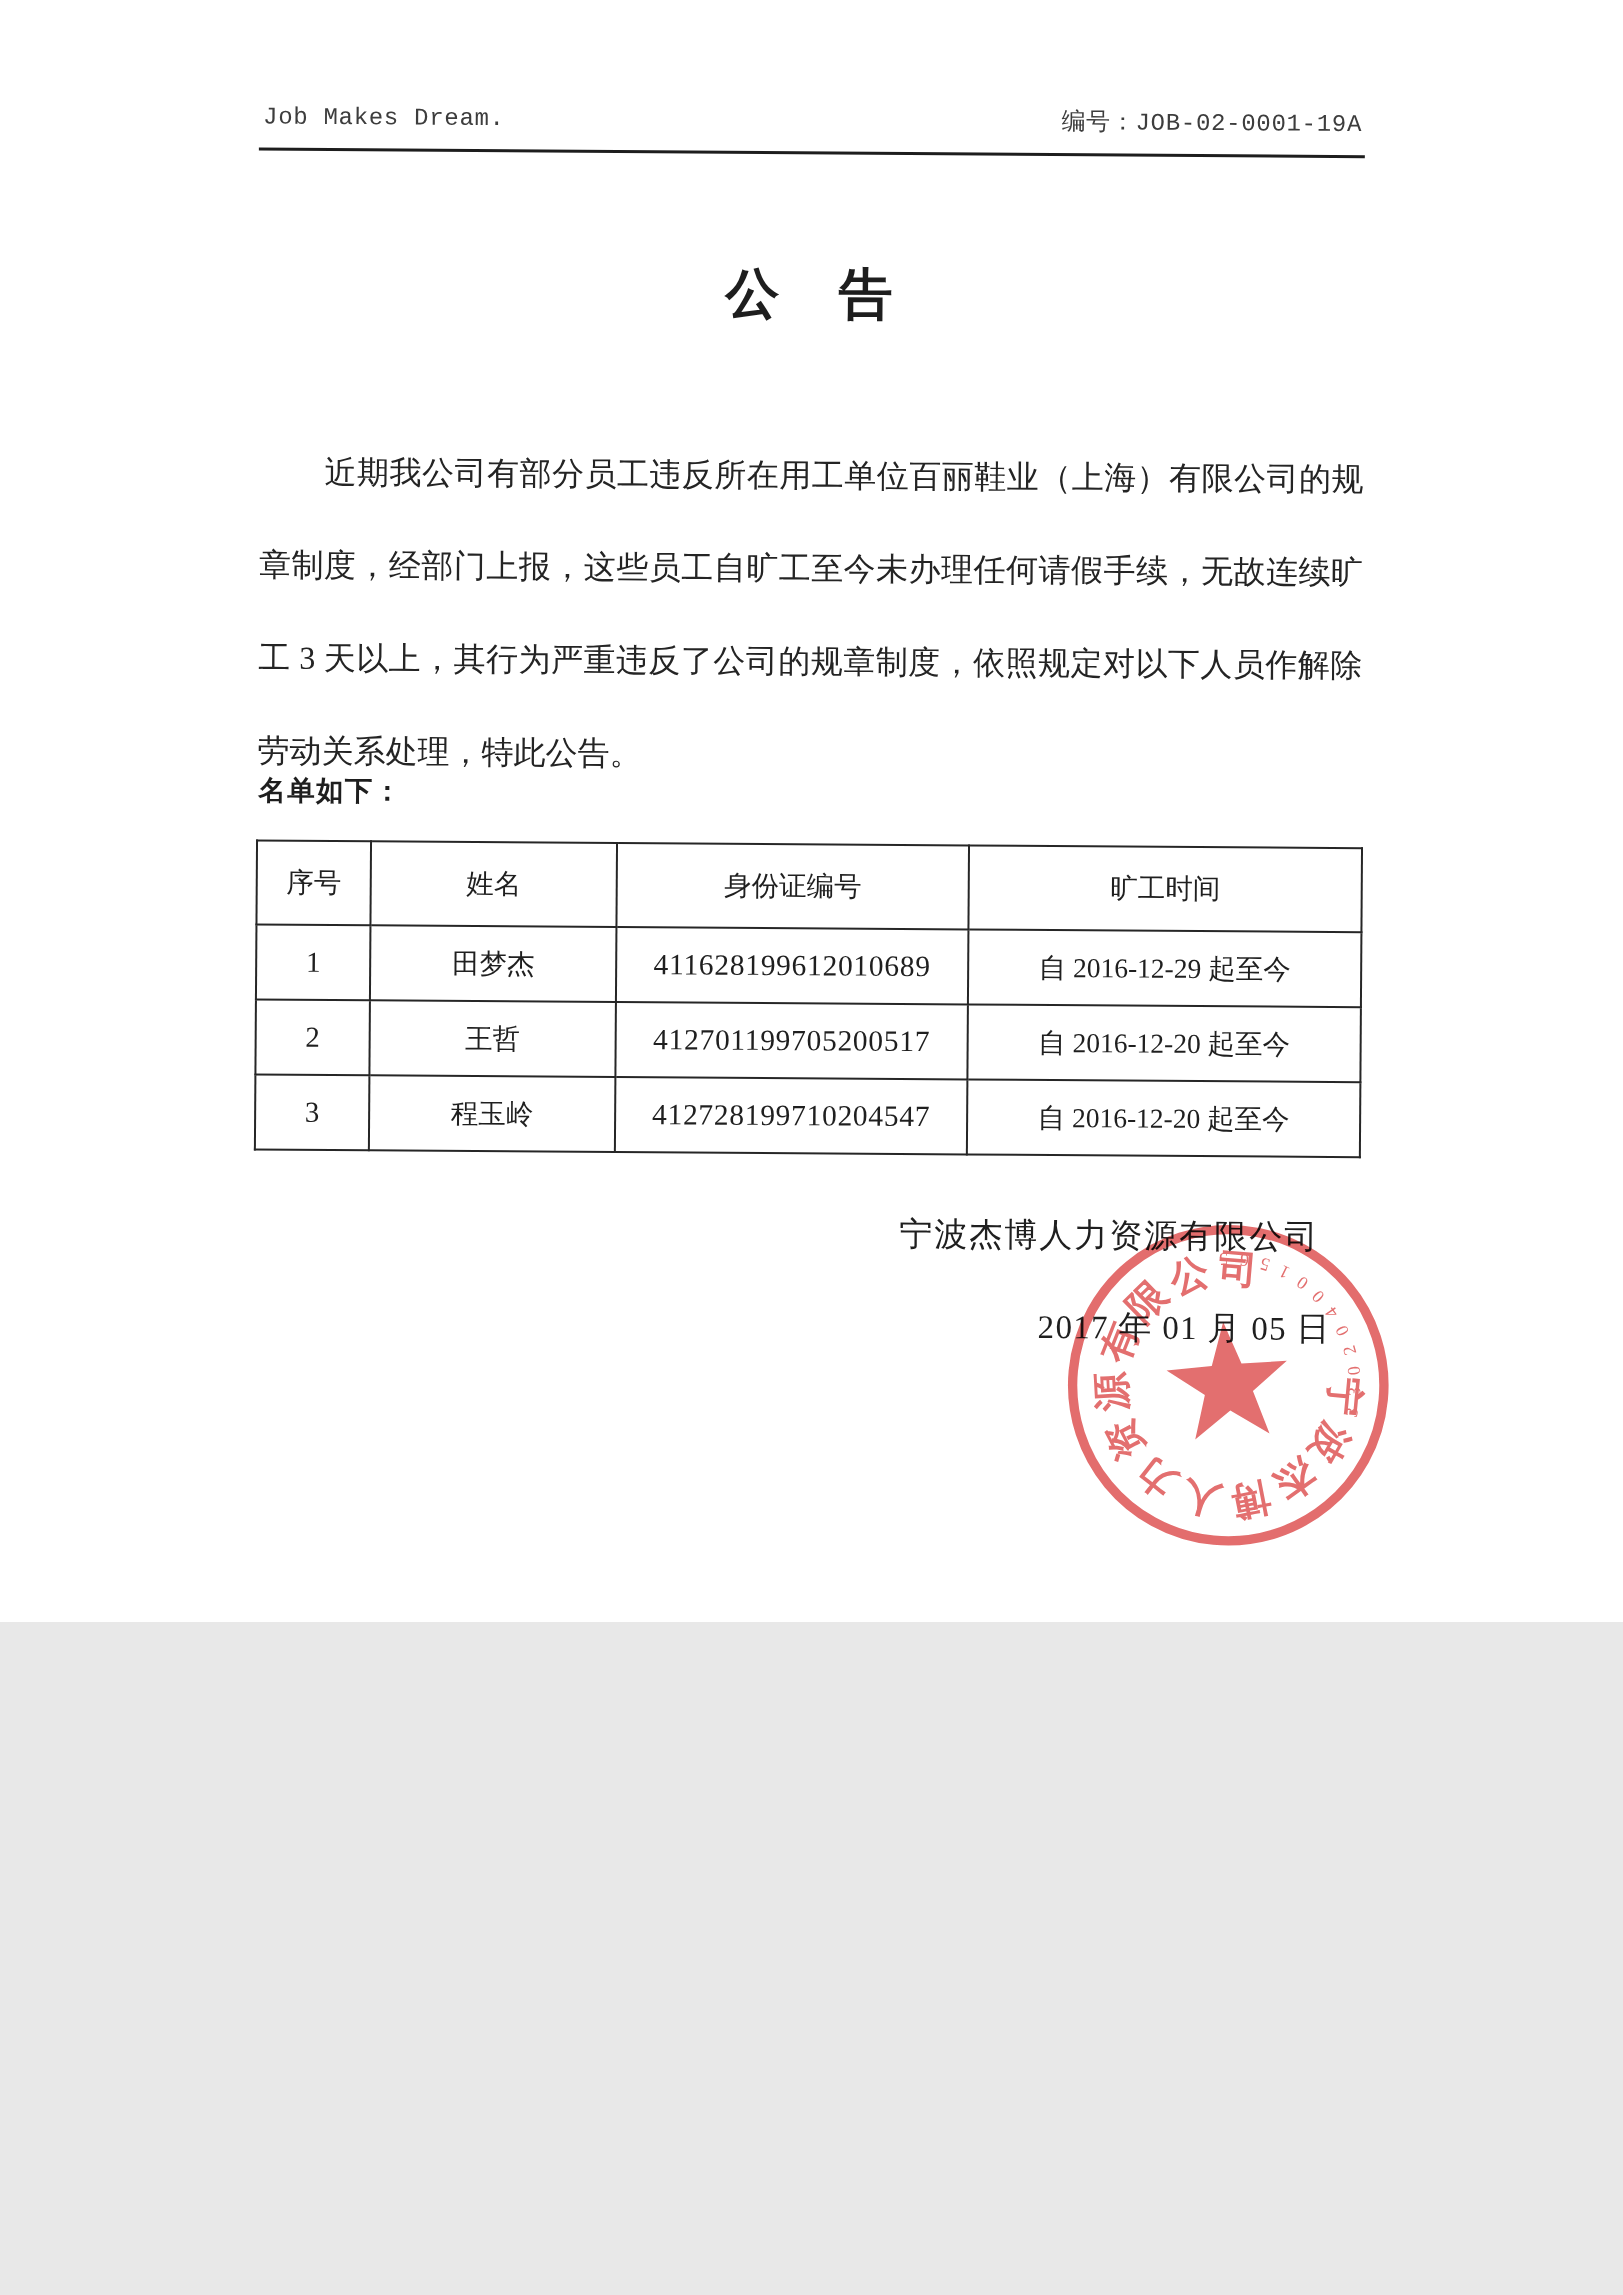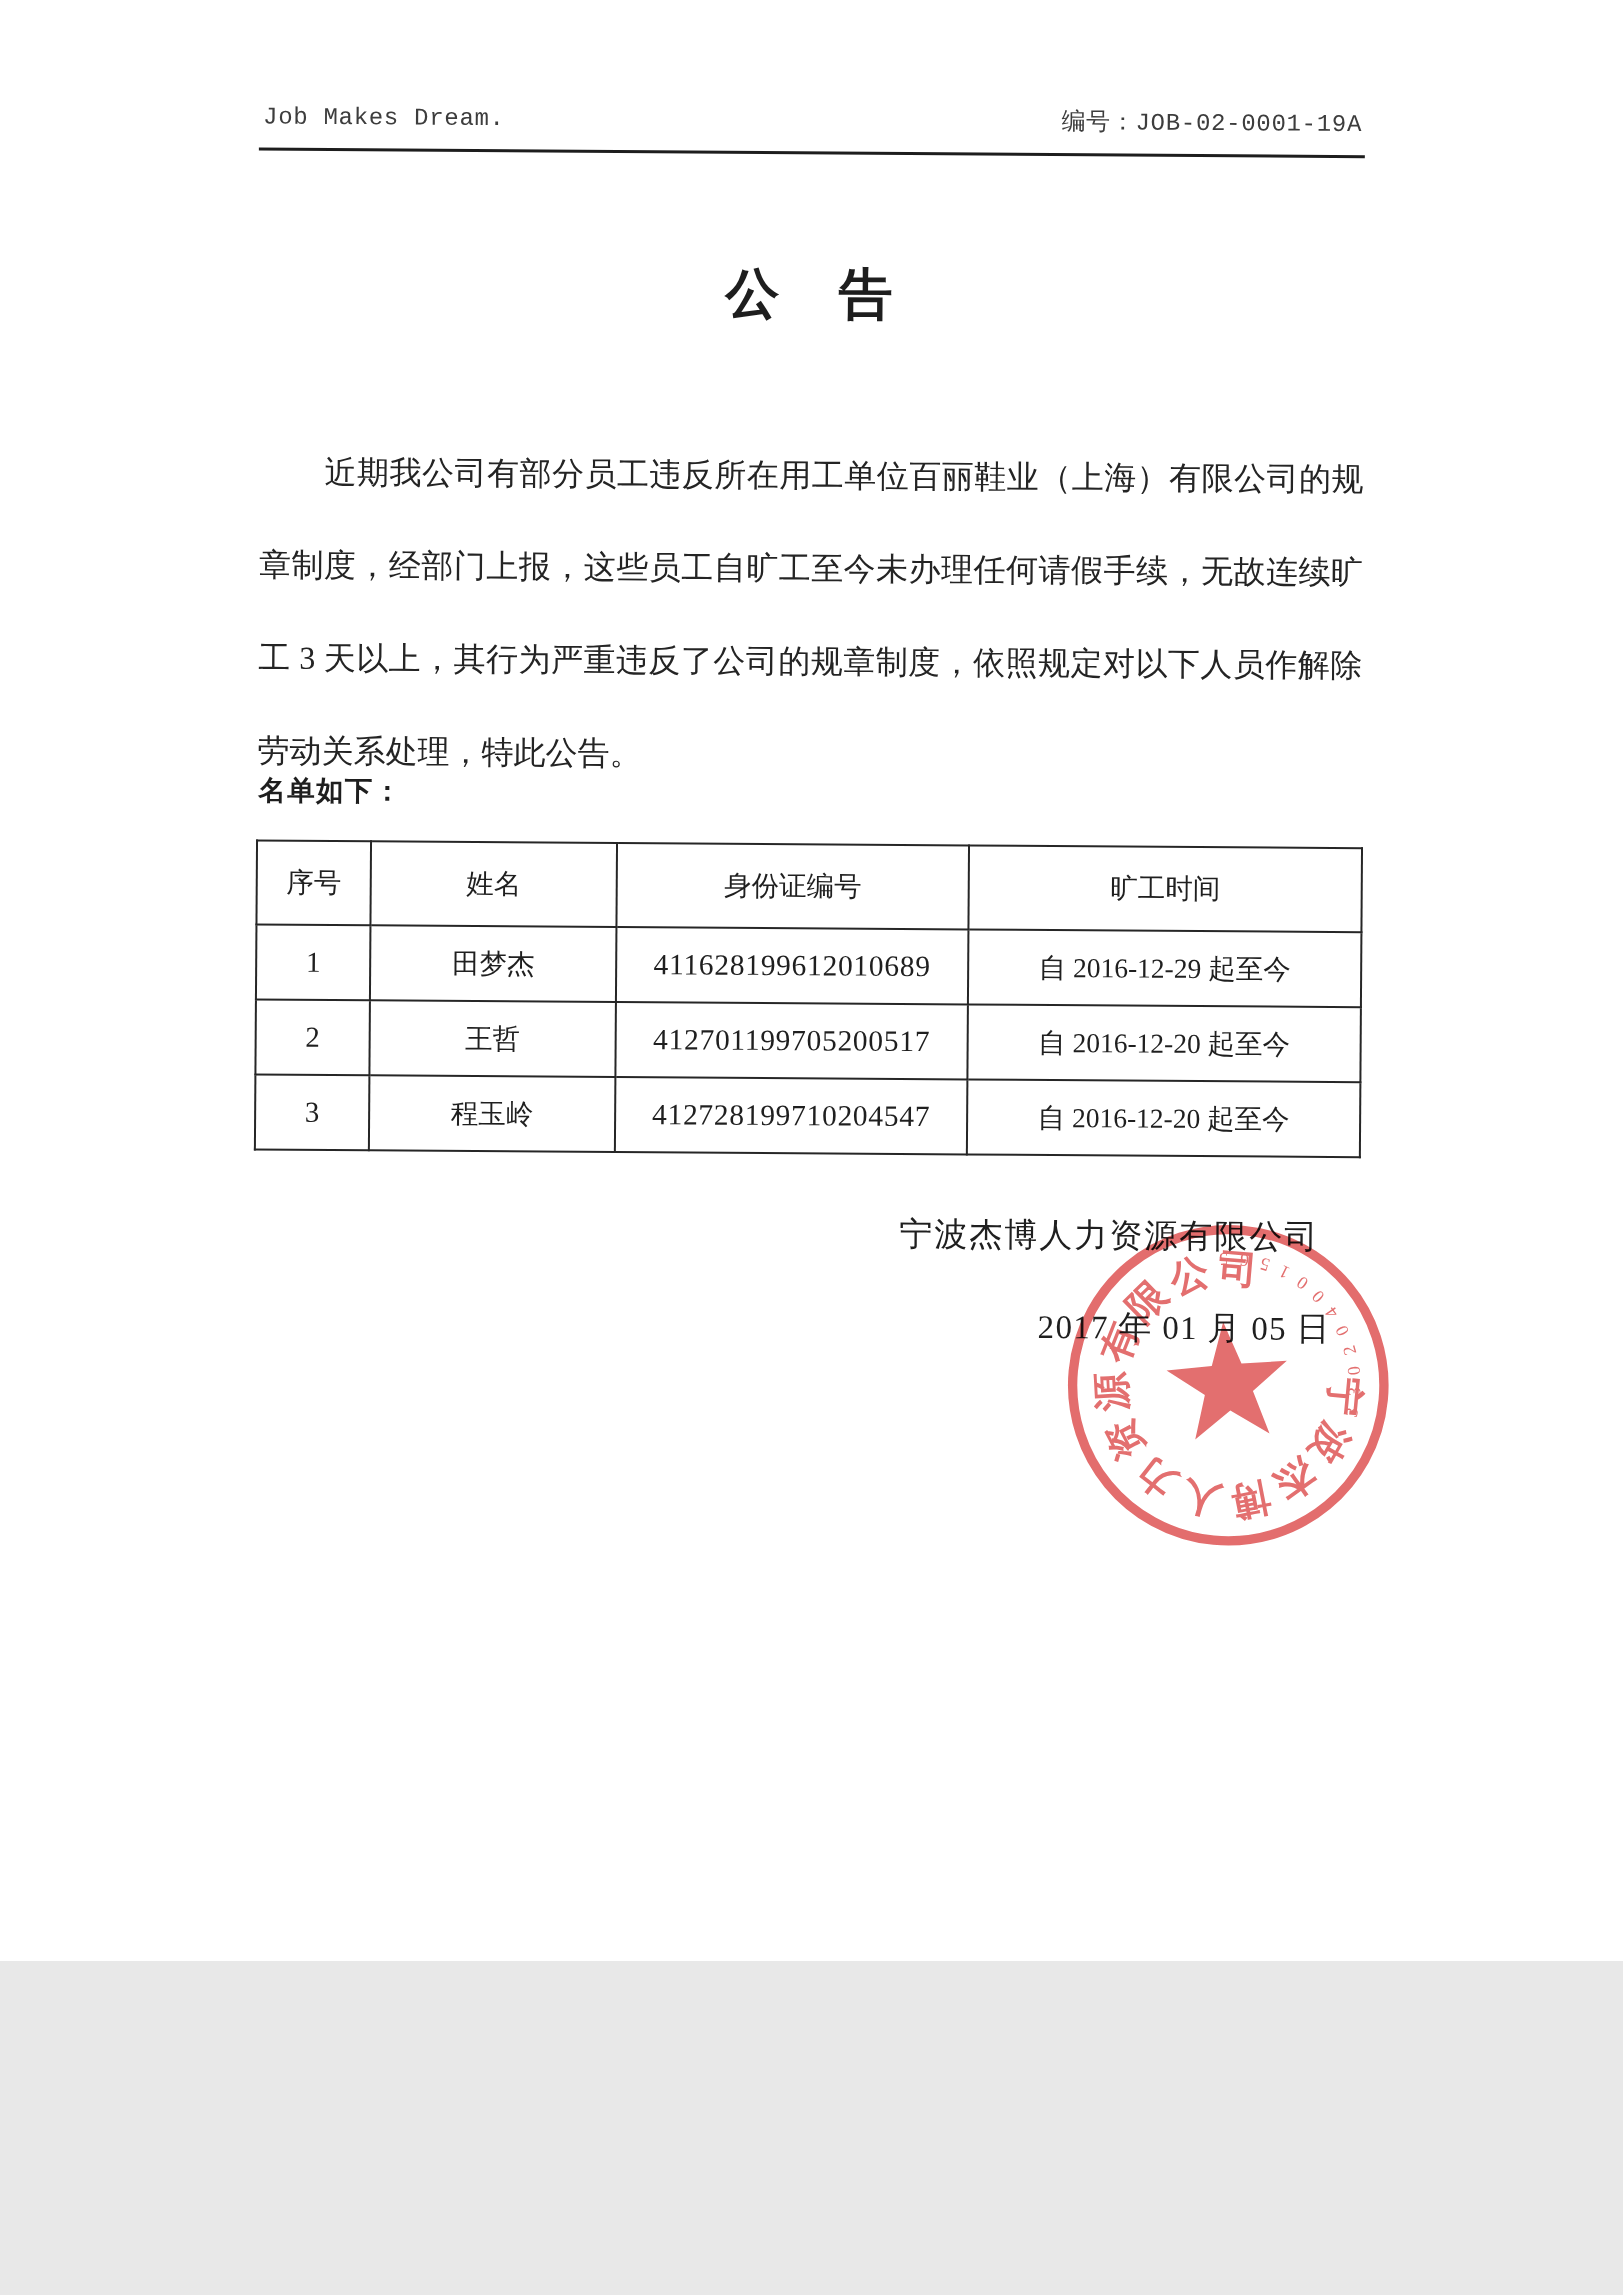--- a/index.html
+++ b/index.html
@@ -1,18 +1,18 @@
 <!DOCTYPE html>
 <html lang="zh" style="font-size:10.5px"><head>
 <meta charset="utf-8">
 <style>
   html,body{margin:0;padding:0;background:#e8e8e8;}
   .page{
     position:relative;
-    width:1623px;height:1961px;
+    width:1623px;height:1622px;
     background:#ffffff;
     overflow:hidden;
     font-family:"Liberation Serif", serif;
     color:#262626;
   }
   .skew{
     position:absolute;inset:0;
     transform:rotate(0.4deg);
     transform-origin:196px 131px;
   }

